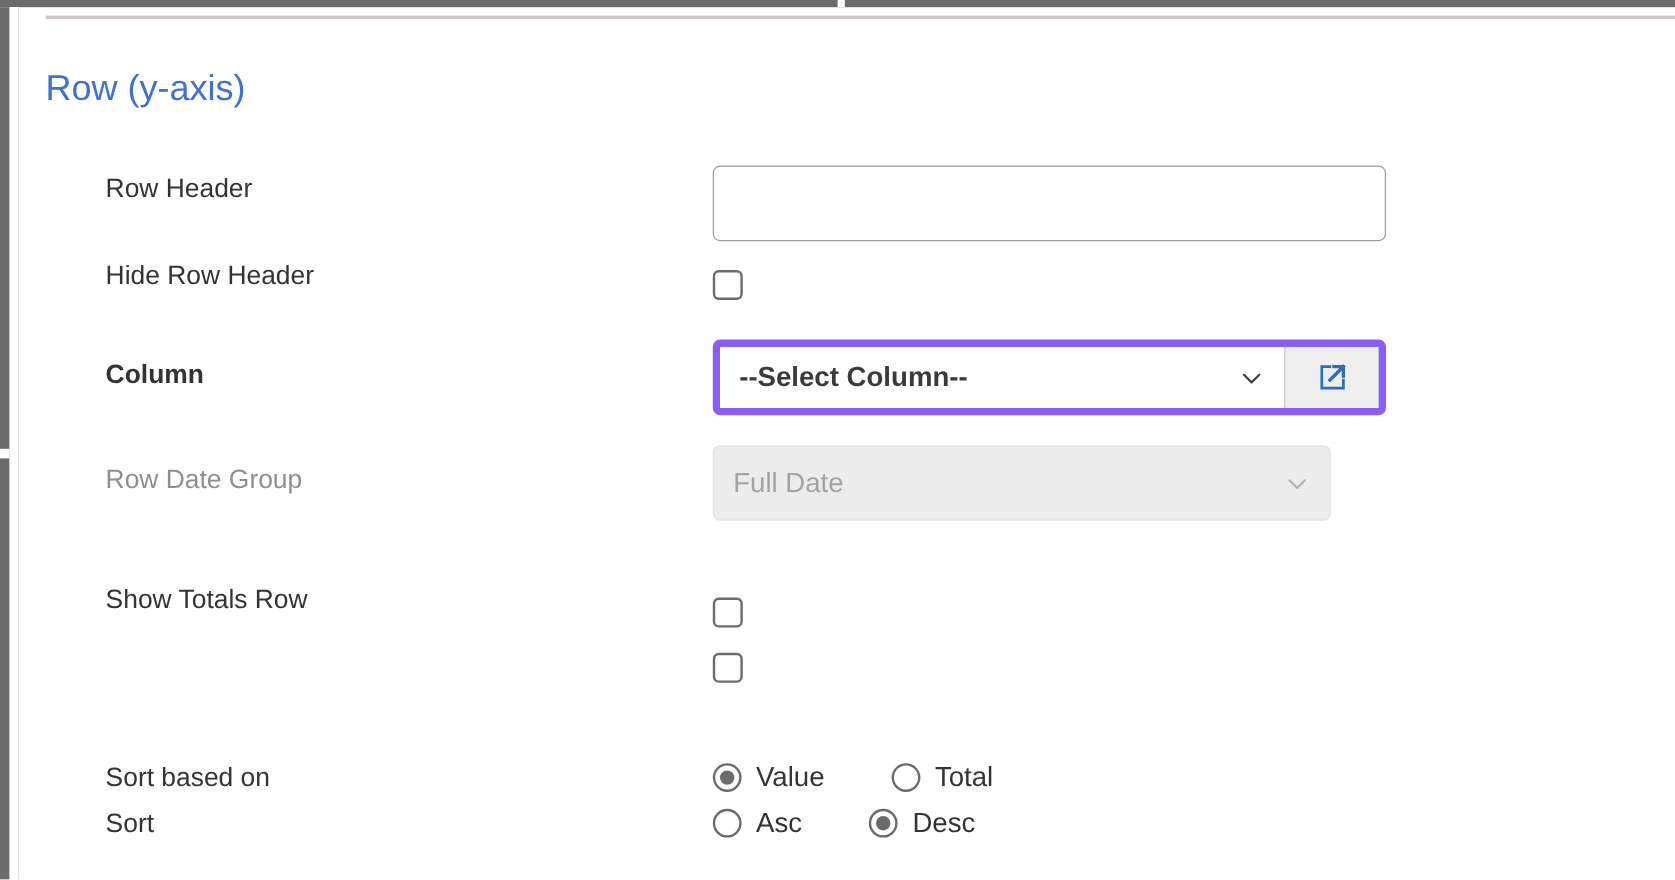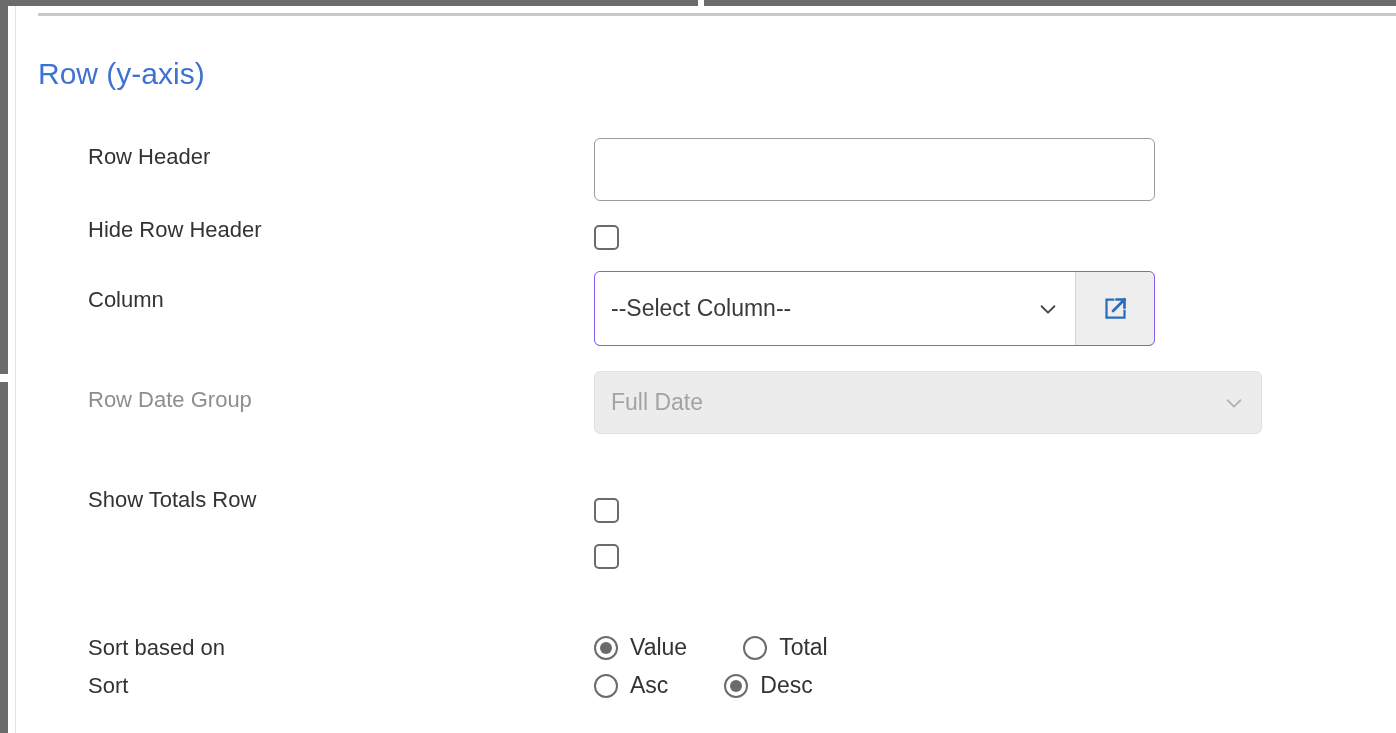--- a/index.html
+++ b/index.html
@@ -129,22 +129,22 @@
     border: 2px solid #6b6b6b;
     border-radius: 5px;
     background: #ffffff;
     display: block;
   }
 
   
   .select-group {
     display: flex;
     width: 561px;
-    height: 75px;
-    border: 1px solid #8b5cf6;
+    height: 63px;
+    border: 6px solid #8b5cf6;
     border-radius: 6px;
     overflow: hidden;
     background: #3b82f6;
   }
   .select-face {
     flex: 1;
     display: flex;
     align-items: center;
     padding: 0 16px;
     font-size: 23px;
@@ -165,21 +165,21 @@
     flex: 0 0 78px;
     background: #eeeeee;
     display: flex;
     align-items: center;
     justify-content: center;
   }
   .ext-icon { width: 27px; height: 27px; color: #2a6dba; }
 
   
   .select-disabled {
-    width: 668px;
+    width: 515px;
     height: 63px;
     border: 1px solid #e2e2e2;
     border-radius: 6px;
     background: #ececec;
     display: flex;
     align-items: center;
     padding: 0 16px;
   }
   .select-disabled .sel-text {
     flex: 1;
@@ -244,21 +244,21 @@
     </div>
   </div>
 
   <div class="form-row" style="top:200px;height:50px;">
     <div class="row-label" style="top:0px;">Hide Row Header</div>
     <div class="row-control" style="top:9px;">
       <div class="checkbox"></div>
     </div>
   </div>
 
-  <div class="form-row" style="top:255px;height:70px;">
+  <div class="form-row" style="top:267px;height:70px;font-weight:bold;">
     <div class="row-label" style="top:15px;">Column</div>
     <div class="row-control" style="top:0px;">
       <div class="select-group">
         <div class="select-face">
           <span class="sel-text">--Select Column--</span>
           <svg class="chev" viewBox="0 0 24 24" fill="none">
             <path d="M5 9l7 7 7-7" stroke="currentColor" stroke-width="2" stroke-linecap="round" stroke-linejoin="round"></path>
           </svg>
         </div>
         <div class="side-btn">

